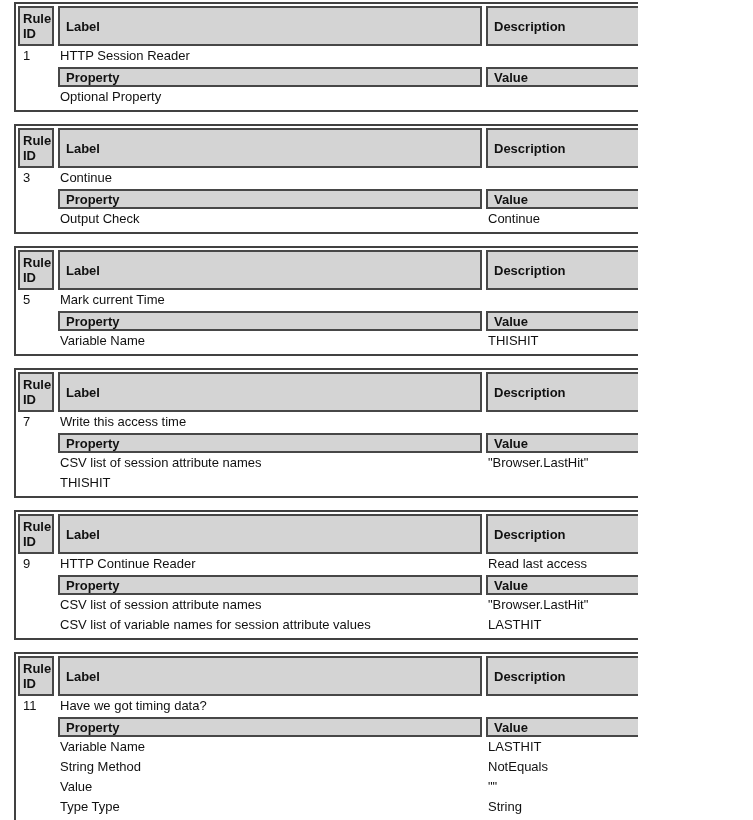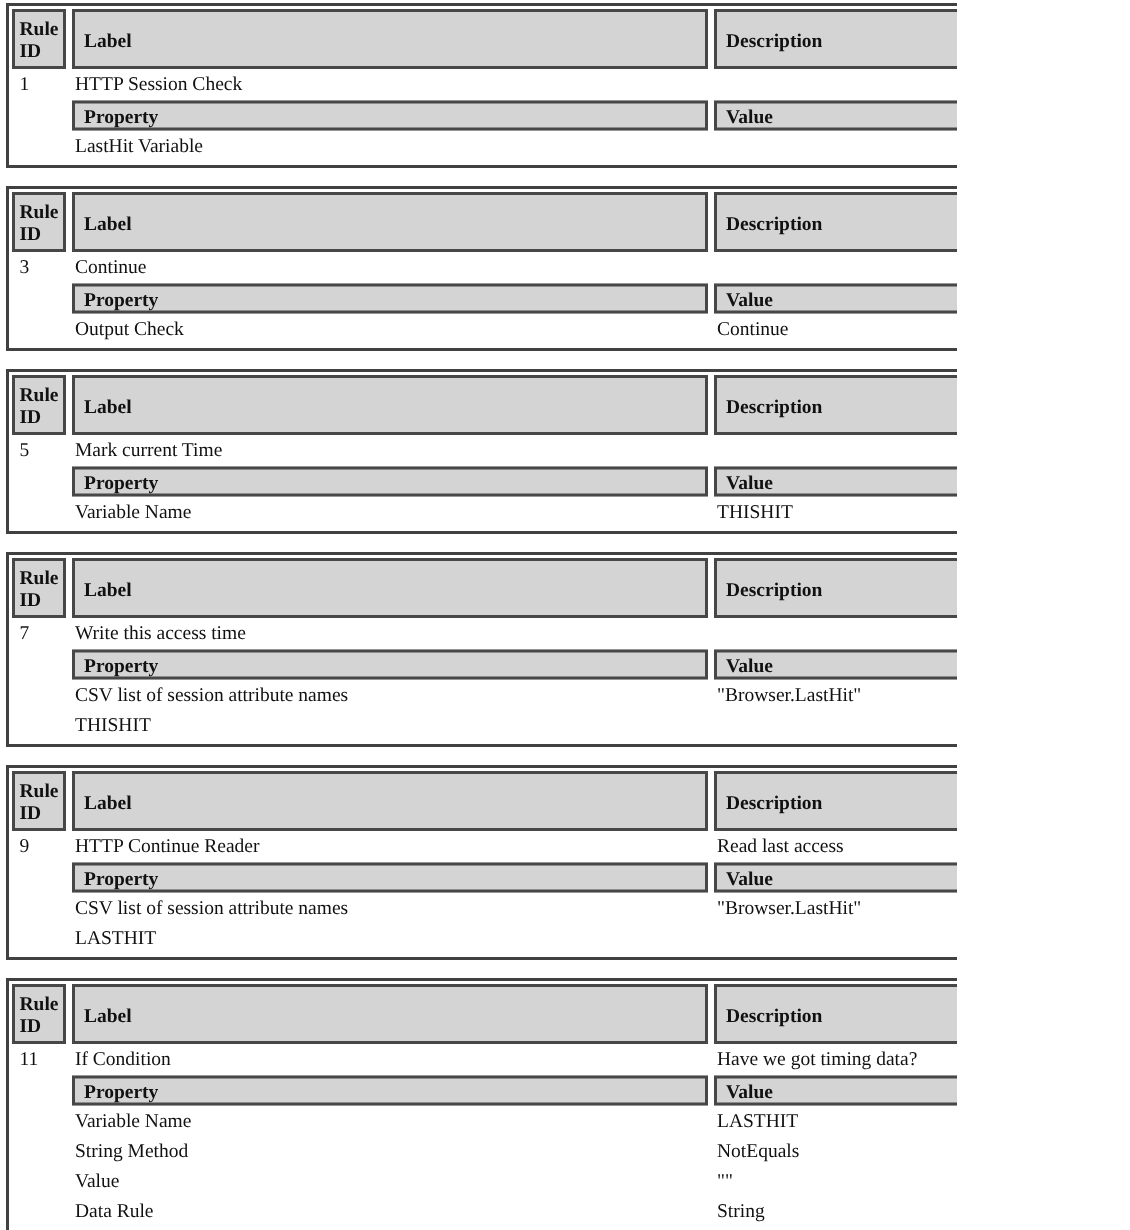--- a/index.html
+++ b/index.html
@@ -1,23 +1,23 @@
 <!DOCTYPE html>
 <html><head>
 <meta charset="utf-8">
 <style>
   html, body { margin: 0; padding: 0; background: #ffffff; }
   .viewport {
     width: 638px; height: 820px;
     overflow: hidden;
     background: #ffffff;
-    font-family: Liberation Serif, serif;
+    font-family: Liberation Sans, sans-serif;
     color: #111111;
     box-sizing: border-box;
-    padding: 2px 0 0 4px;
+    padding: 2px 0 0 14px;
   }
   .rt {
     width: 918px;
     border: 2px solid #414141;
     background: #ffffff;
     padding: 2px 3px 3px 2px;
     margin-bottom: 12px;
     box-sizing: border-box;
   }
   .row {
@@ -59,31 +59,31 @@
 <div class="viewport">
 
   <div class="rt">
     <div class="row head">
       <div class="hcell ruleid">Rule ID</div>
       <div class="hcell">Label</div>
       <div class="hcell">Description</div>
     </div>
     <div class="row bodyrow">
       <div class="cell idcell">1</div>
-      <div class="cell">HTTP Session Check</div>
+      <div class="cell">HTTP Session Reader</div>
       <div class="cell"></div>
     </div>
     <div class="row pvrow">
       <div></div>
       <div class="hcell">Property</div>
       <div class="hcell">Value</div>
     </div>
     <div class="row bodyrow">
       <div></div>
-      <div class="cell">LastHit Variable</div>
+      <div class="cell">Optional Property</div>
       <div class="cell"></div>
     </div>
   </div>
 
   <div class="rt">
     <div class="row head">
       <div class="hcell ruleid">Rule ID</div>
       <div class="hcell">Label</div>
       <div class="hcell">Description</div>
     </div>
@@ -167,33 +167,33 @@
       <div class="hcell">Property</div>
       <div class="hcell">Value</div>
     </div>
     <div class="row bodyrow">
       <div></div>
       <div class="cell">CSV list of session attribute names</div>
       <div class="cell">"Browser.LastHit"</div>
     </div>
     <div class="row bodyrow">
       <div></div>
+      <div class="cell">CSV list of variable names for session attribute values</div>
       <div class="cell">LASTHIT</div>
     </div>
   </div>
 
   <div class="rt">
     <div class="row head">
       <div class="hcell ruleid">Rule ID</div>
       <div class="hcell">Label</div>
       <div class="hcell">Description</div>
     </div>
     <div class="row bodyrow">
       <div class="cell idcell">11</div>
-      <div class="cell">If Condition</div>
       <div class="cell">Have we got timing data?</div>
     </div>
     <div class="row pvrow">
       <div></div>
       <div class="hcell">Property</div>
       <div class="hcell">Value</div>
     </div>
     <div class="row bodyrow">
       <div></div>
       <div class="cell">Variable Name</div>
@@ -204,18 +204,18 @@
       <div class="cell">String Method</div>
       <div class="cell">NotEquals</div>
     </div>
     <div class="row bodyrow">
       <div></div>
       <div class="cell">Value</div>
       <div class="cell">""</div>
     </div>
     <div class="row bodyrow">
       <div></div>
-      <div class="cell">Data Rule</div>
+      <div class="cell">Type Type</div>
       <div class="cell">String</div>
     </div>
   </div>
 
 </div>
 
 </body></html>

